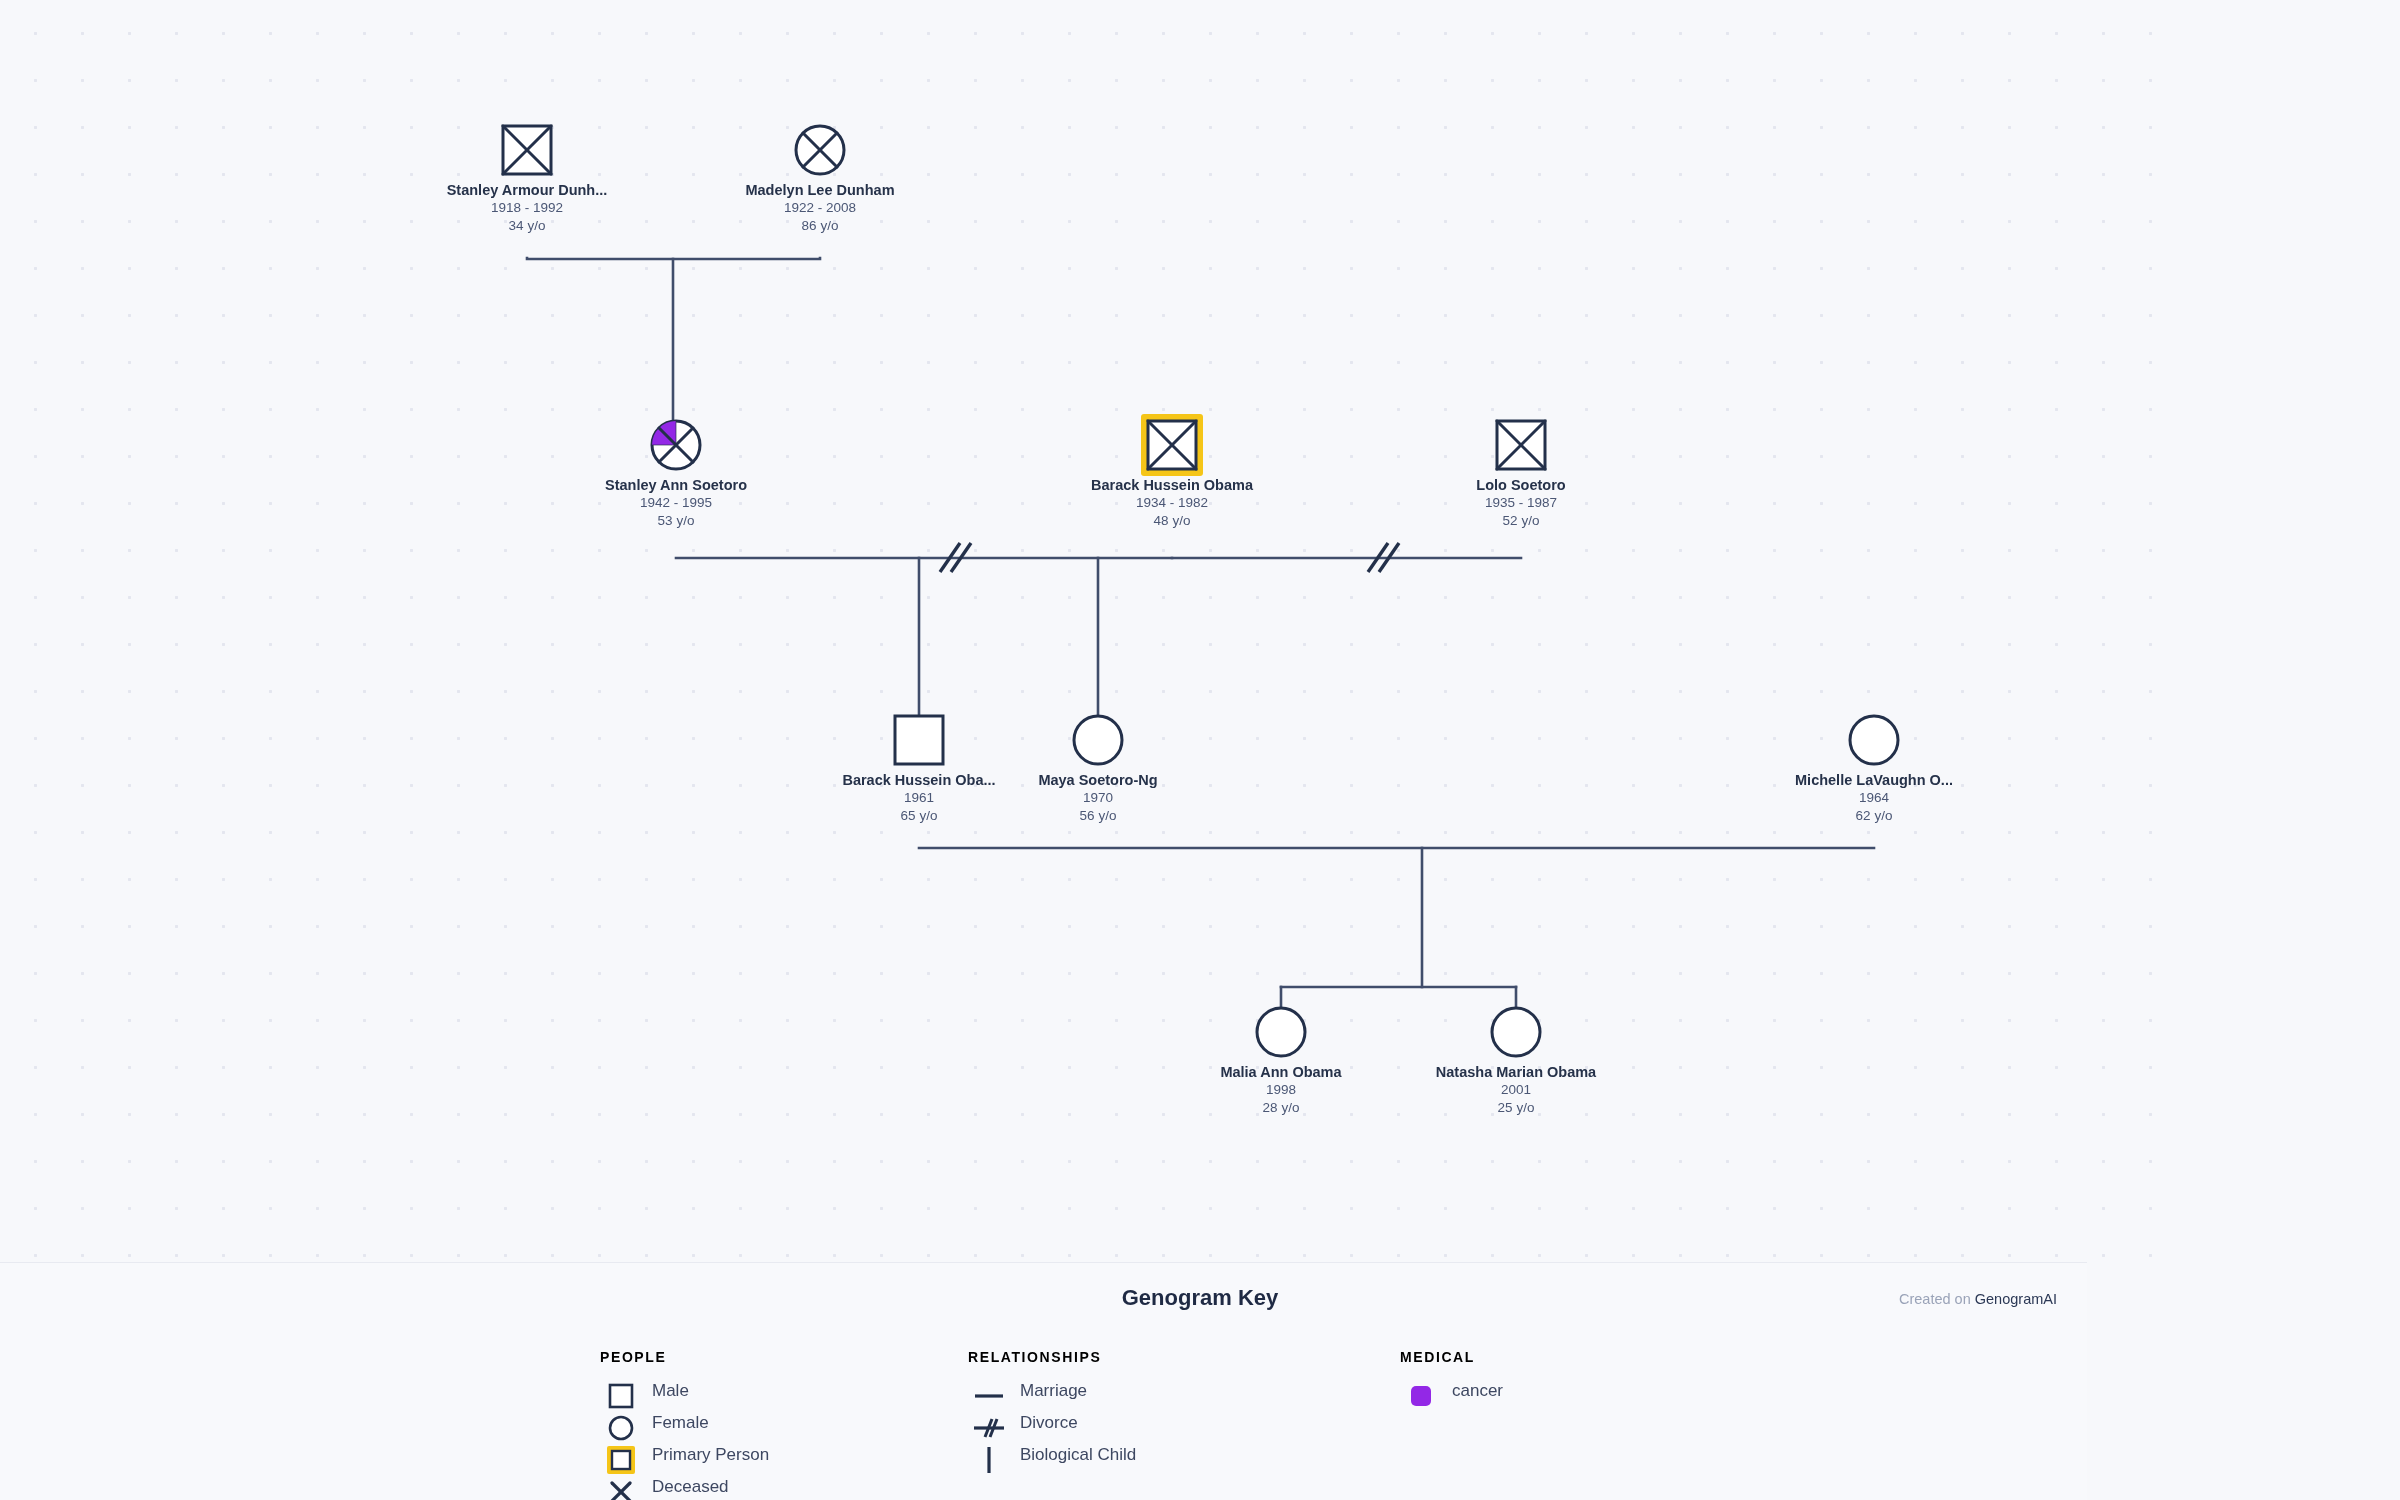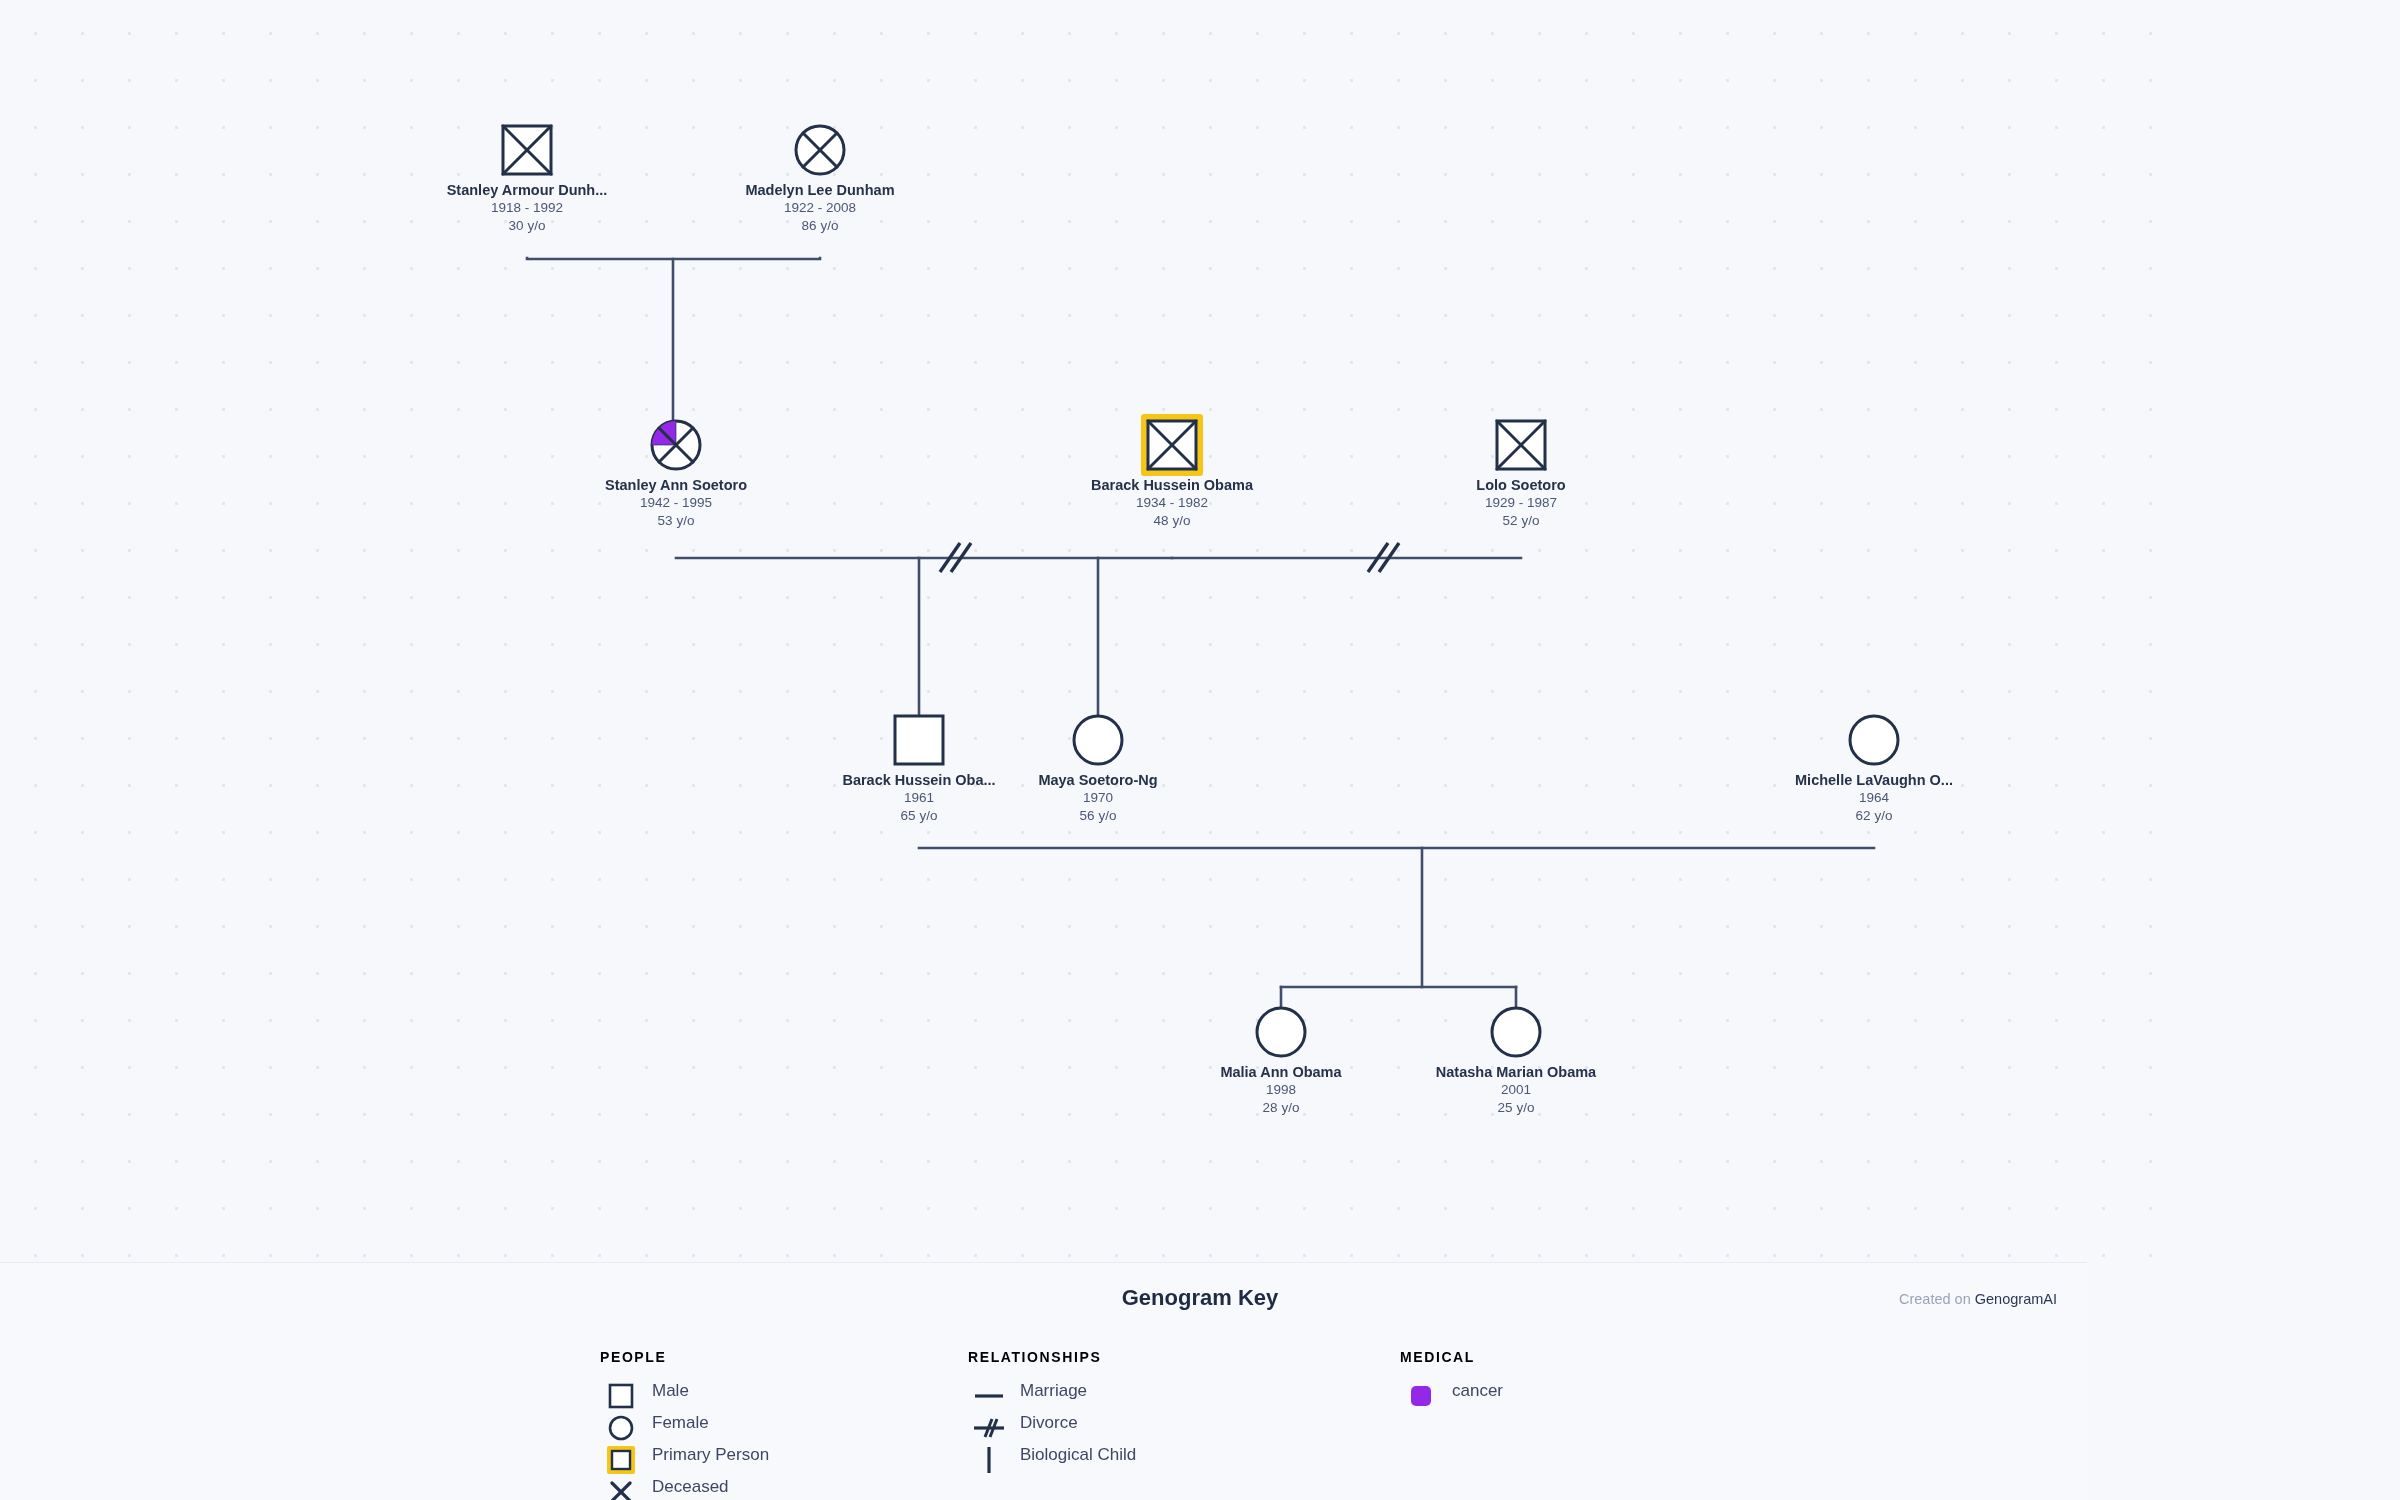--- a/index.html
+++ b/index.html
@@ -186,21 +186,21 @@
             <svg width="72" height="58" viewBox="0 0 72 58">
               <rect x="12" y="5" width="48" height="48" fill="#ffffff" stroke="#23304a" stroke-width="3"></rect>
               <g stroke="#23304a" stroke-width="3" stroke-linecap="round">
                 <line x1="12" y1="5" x2="60" y2="53"></line>
                 <line x1="60" y1="5" x2="12" y2="53"></line>
               </g>
             </svg>
           </div>
           <div class="p-name">Stanley Armour Dunh...</div>
           <div class="p-years">1918 - 1992</div>
-          <div class="p-age">30 y/o</div>
+          <div class="p-age">34 y/o</div>
         </div>
         <div class="person" style="left: 820px; top: 121px;">
           <div class="shape-wrap">
             <svg width="72" height="58" viewBox="0 0 72 58">
               <circle cx="36" cy="29" r="24" fill="#ffffff" stroke="#23304a" stroke-width="3"></circle>
               <g stroke="#23304a" stroke-width="3" stroke-linecap="round">
                 <line x1="19.032" y1="12.032" x2="52.968" y2="45.968"></line>
                 <line x1="52.968" y1="12.032" x2="19.032" y2="45.968"></line>
               </g>
             </svg>
@@ -245,21 +245,21 @@
           <div class="shape-wrap">
             <svg width="72" height="58" viewBox="0 0 72 58">
               <rect x="12" y="5" width="48" height="48" fill="#ffffff" stroke="#23304a" stroke-width="3"></rect>
               <g stroke="#23304a" stroke-width="3" stroke-linecap="round">
                 <line x1="12" y1="5" x2="60" y2="53"></line>
                 <line x1="60" y1="5" x2="12" y2="53"></line>
               </g>
             </svg>
           </div>
           <div class="p-name">Lolo Soetoro</div>
-          <div class="p-years">1929 - 1987</div>
+          <div class="p-years">1935 - 1987</div>
           <div class="p-age">52 y/o</div>
         </div>
         <div class="person" style="left: 919px; top: 711px;">
           <div class="shape-wrap">
             <svg width="72" height="58" viewBox="0 0 72 58">
               <rect x="12" y="5" width="48" height="48" fill="#ffffff" stroke="#23304a" stroke-width="3"></rect>
             </svg>
           </div>
           <div class="p-name">Barack Hussein Oba...</div>
           <div class="p-years">1961</div>

